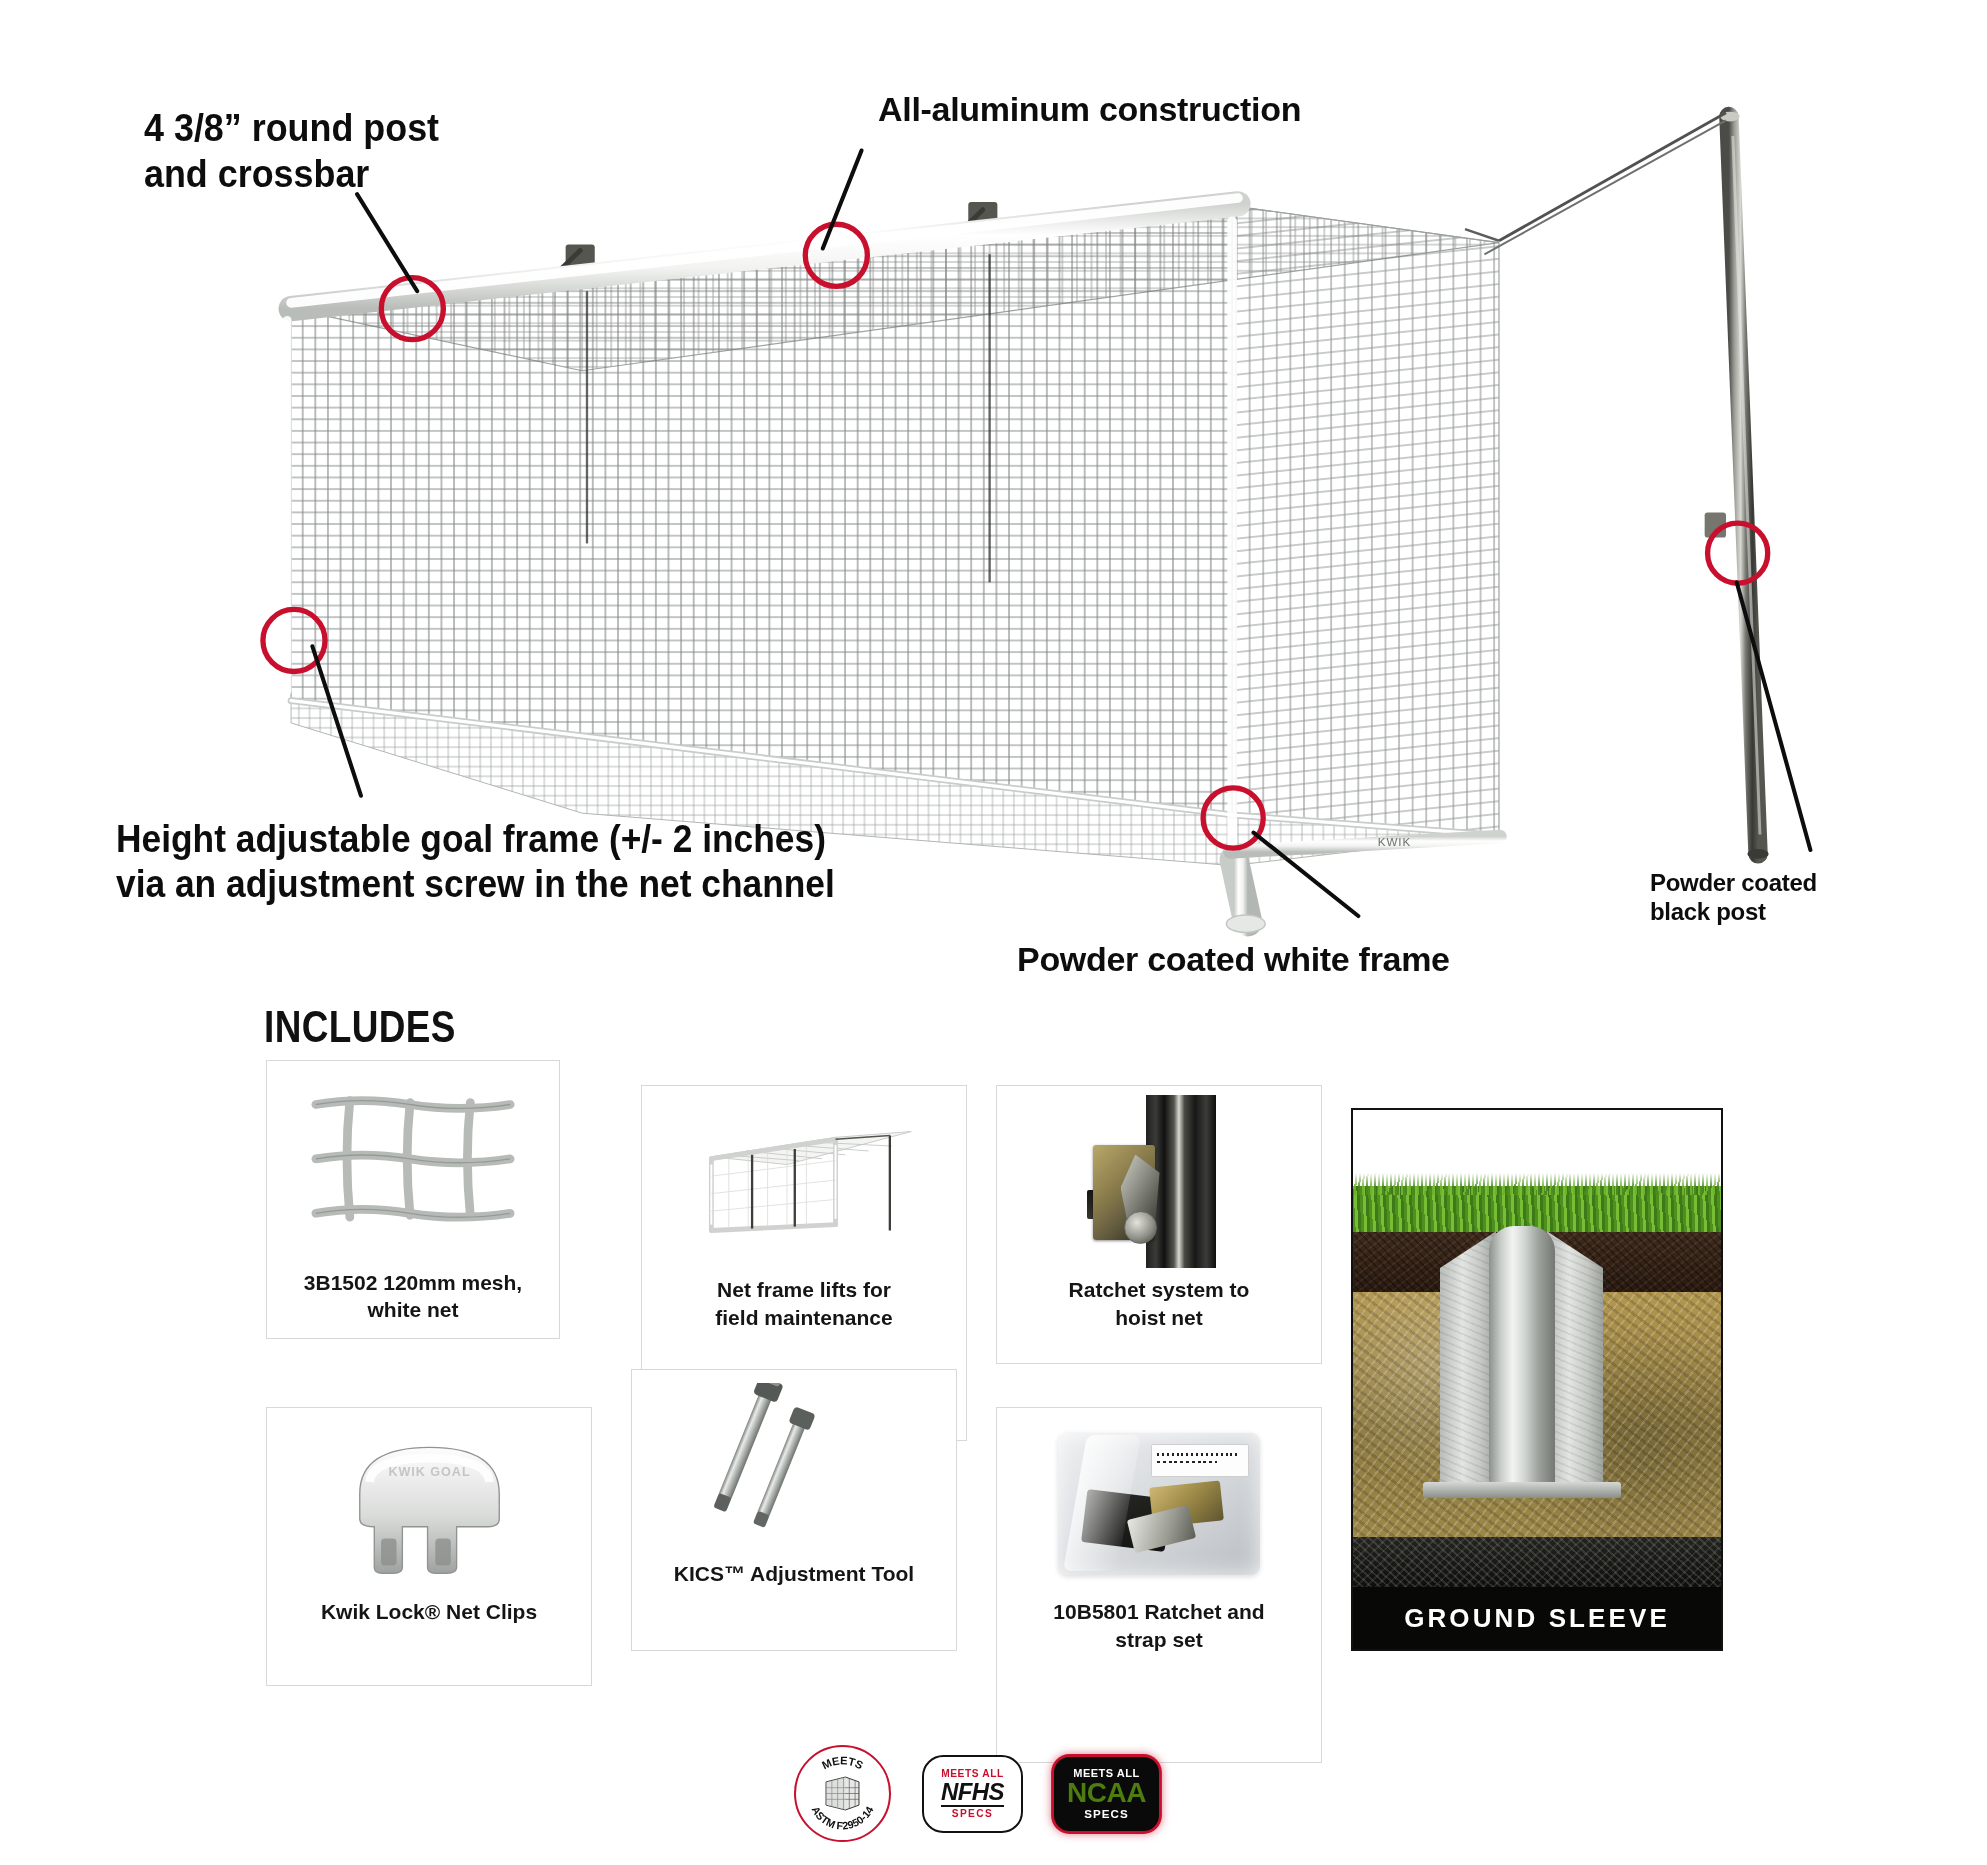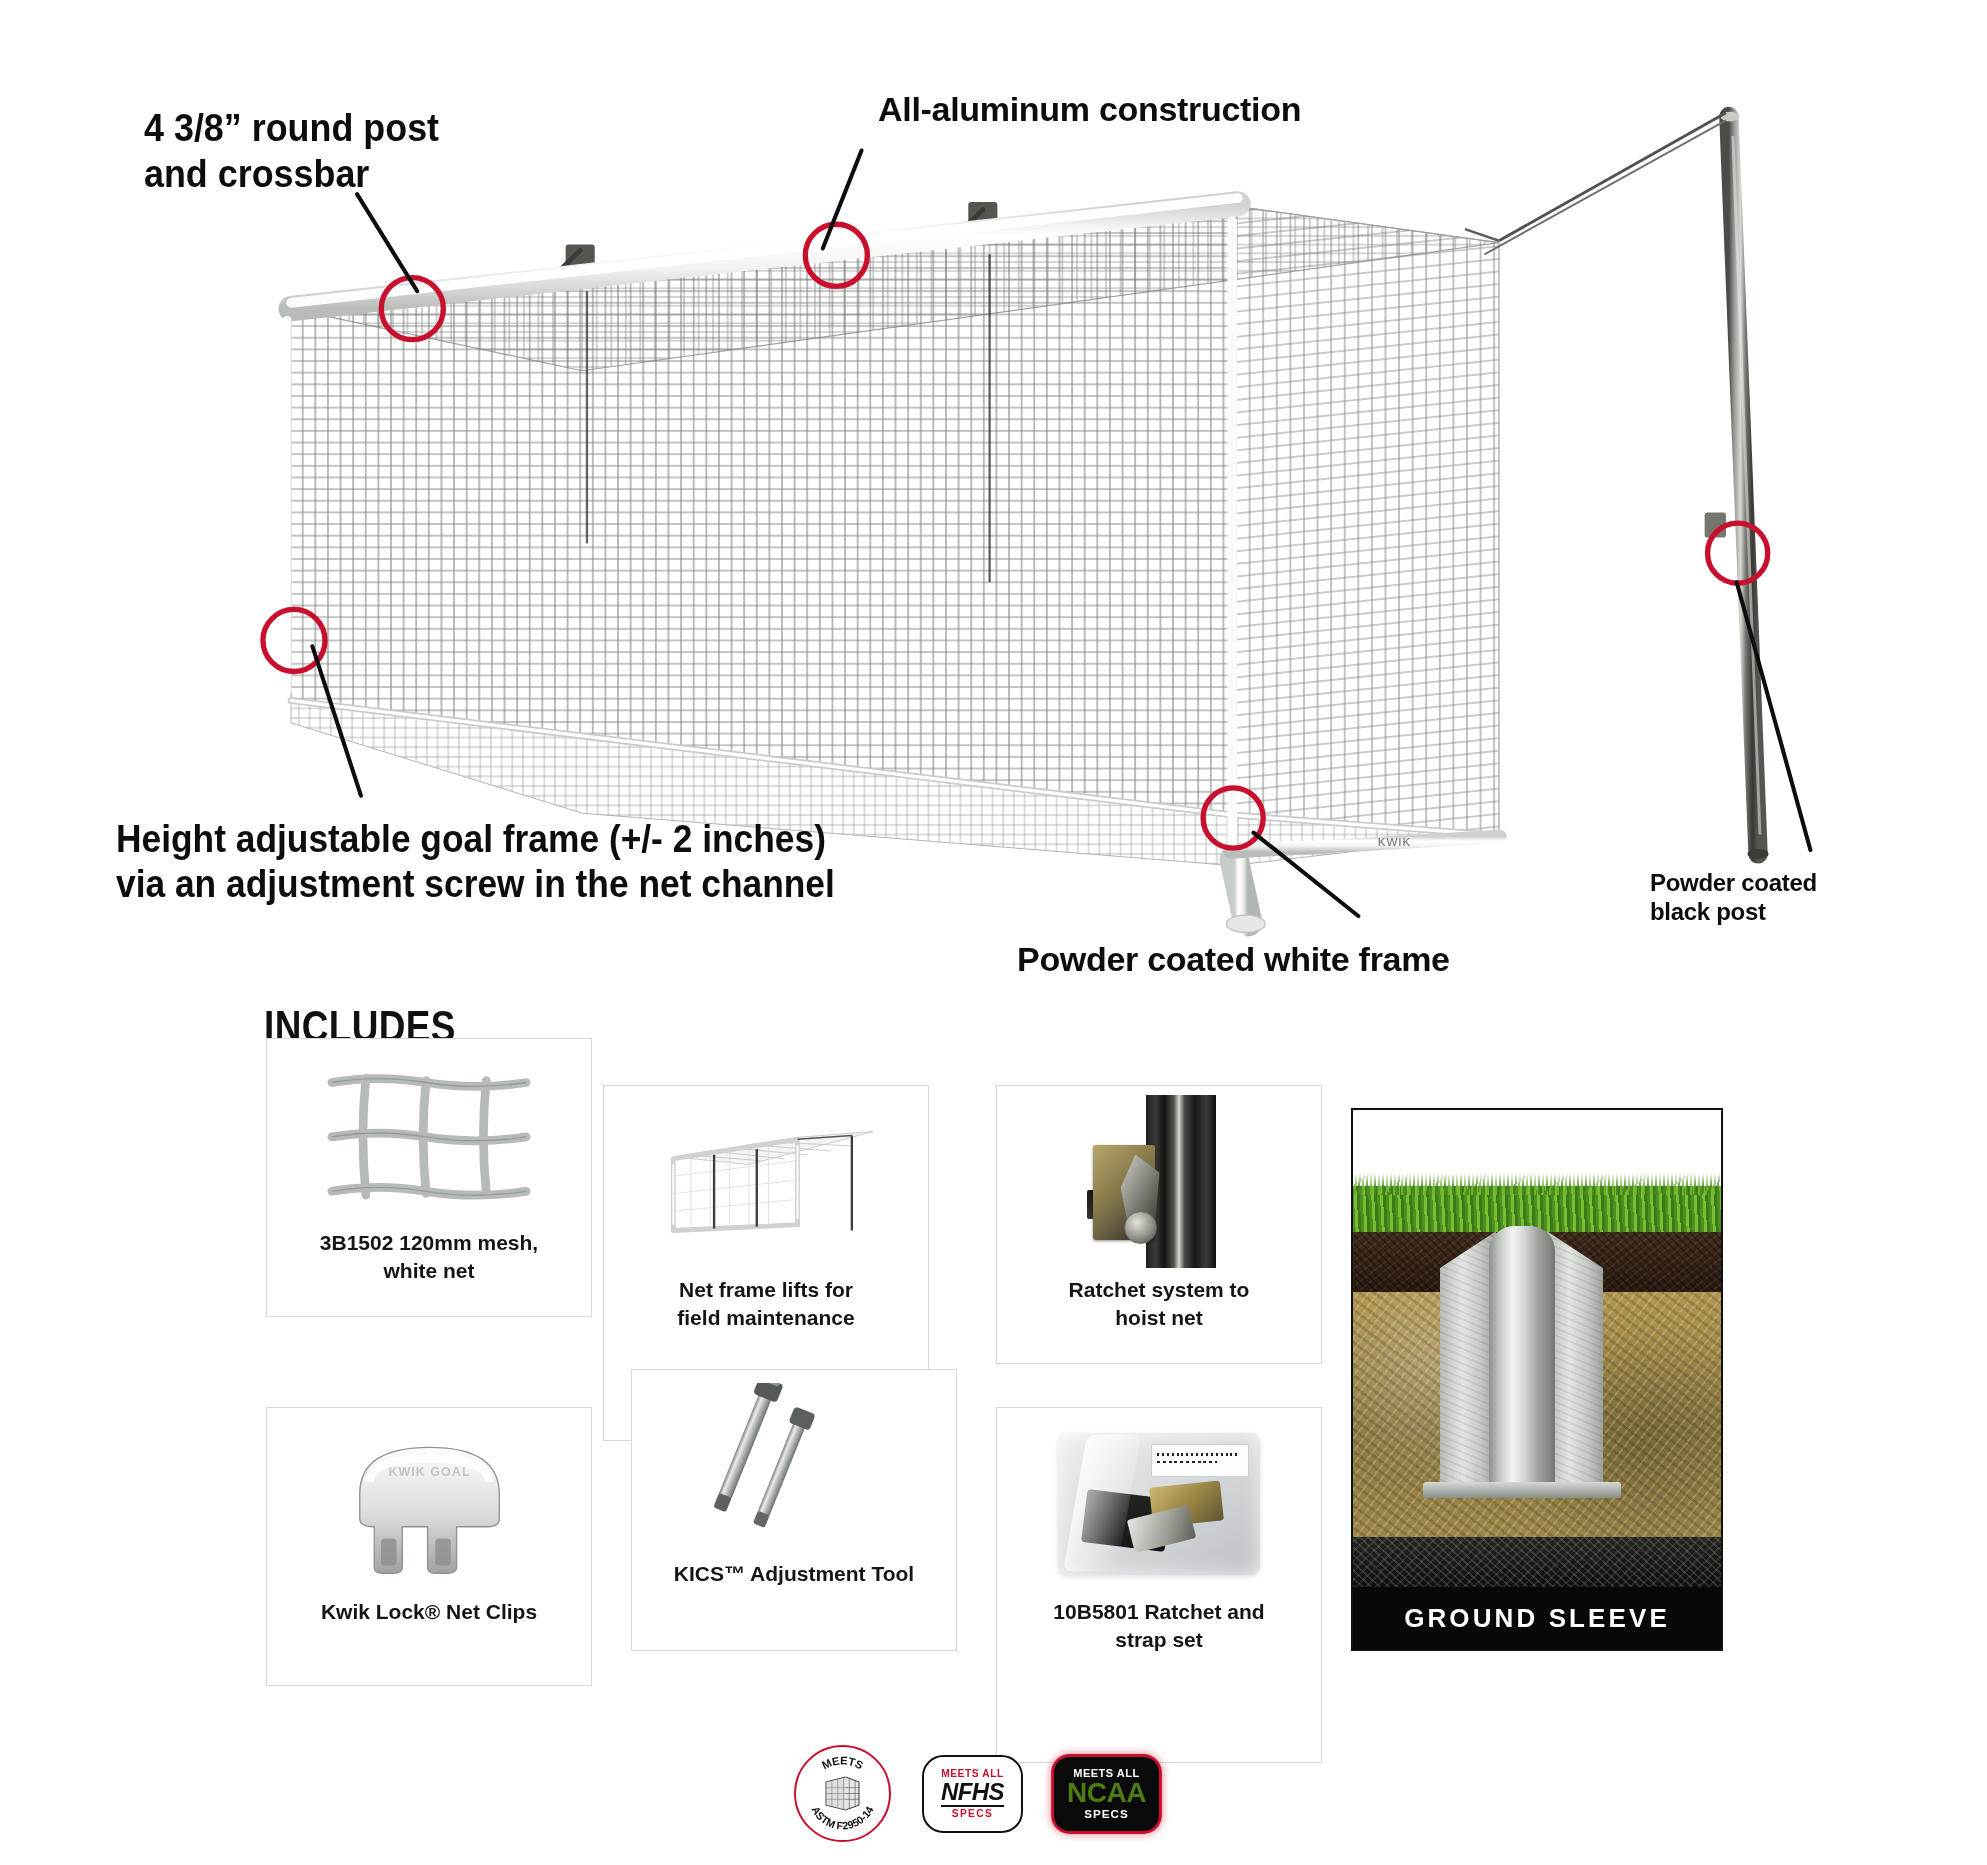--- a/index.html
+++ b/index.html
@@ -290,21 +290,21 @@
   <div class="callout cond" style="left:116px;top:817px;font-size:38px;transform:scaleX(0.93);">Height adjustable goal frame (+/- 2 inches)
 via an adjustment screw in the net channel</div>
 
   <div class="callout wide" style="left:1001px;top:939px;font-size:34px;margin-left:16px;">Powder coated white frame</div>
 
   <div class="callout wide" style="left:1650px;top:869px;font-size:24px;line-height:1.2;">Powder coated
 black post</div>
 
   <div class="includes-h">INCLUDES</div>
 
-  <div class="card" style="left:266px;top:1038px;width:326px;height:279px;">
+  <div class="card" style="left:266px;top:1060px;width:294px;height:279px;justify-content:space-between;">
     <div class="card-media">
       <div class="mesh-art">
         <svg viewBox="0 0 210 150" aria-hidden="true">
           <g stroke="#b7bbb8" stroke-width="9" stroke-linecap="round" fill="none">
             <path d="M5 22 Q52 14 102 22 Q152 30 205 22"></path>
             <path d="M5 78 Q52 70 102 78 Q152 86 205 78"></path>
             <path d="M5 134 Q52 126 102 134 Q152 142 205 134"></path>
             <path d="M40 18 Q34 75 40 138"></path>
             <path d="M102 20 Q96 77 102 136"></path>
             <path d="M164 20 Q158 77 164 136"></path>
@@ -314,21 +314,21 @@
             <path d="M5 78 Q52 70 102 78 Q152 86 205 78"></path>
             <path d="M5 134 Q52 126 102 134 Q152 142 205 134"></path>
           </g>
         </svg>
       </div>
     </div>
     <div class="card-cap">3B1502 120mm mesh,
 white net</div>
   </div>
 
-  <div class="card" style="left:603px;top:1085px;width:326px;height:356px;">
+  <div class="card" style="left:641px;top:1085px;width:326px;height:356px;">
     <div class="card-media">
       <div class="goalart">
         <svg viewBox="0 0 235 135" aria-hidden="true">
 
           <polygon points="22,42 150,22 228,16 100,50" fill="#f4f5f3" stroke="#c7cbc7"></polygon>
           <g stroke="#c3c7c4" stroke-width="1" opacity=".9">
             <path d="M34 40 L112 46 M58 36 L136 44 M82 33 L160 40 M106 30 L184 36 M130 27 L208 31"></path>
           </g>
 
           <g stroke="#cfd2cf" stroke-width="5" stroke-linecap="round" fill="none">

